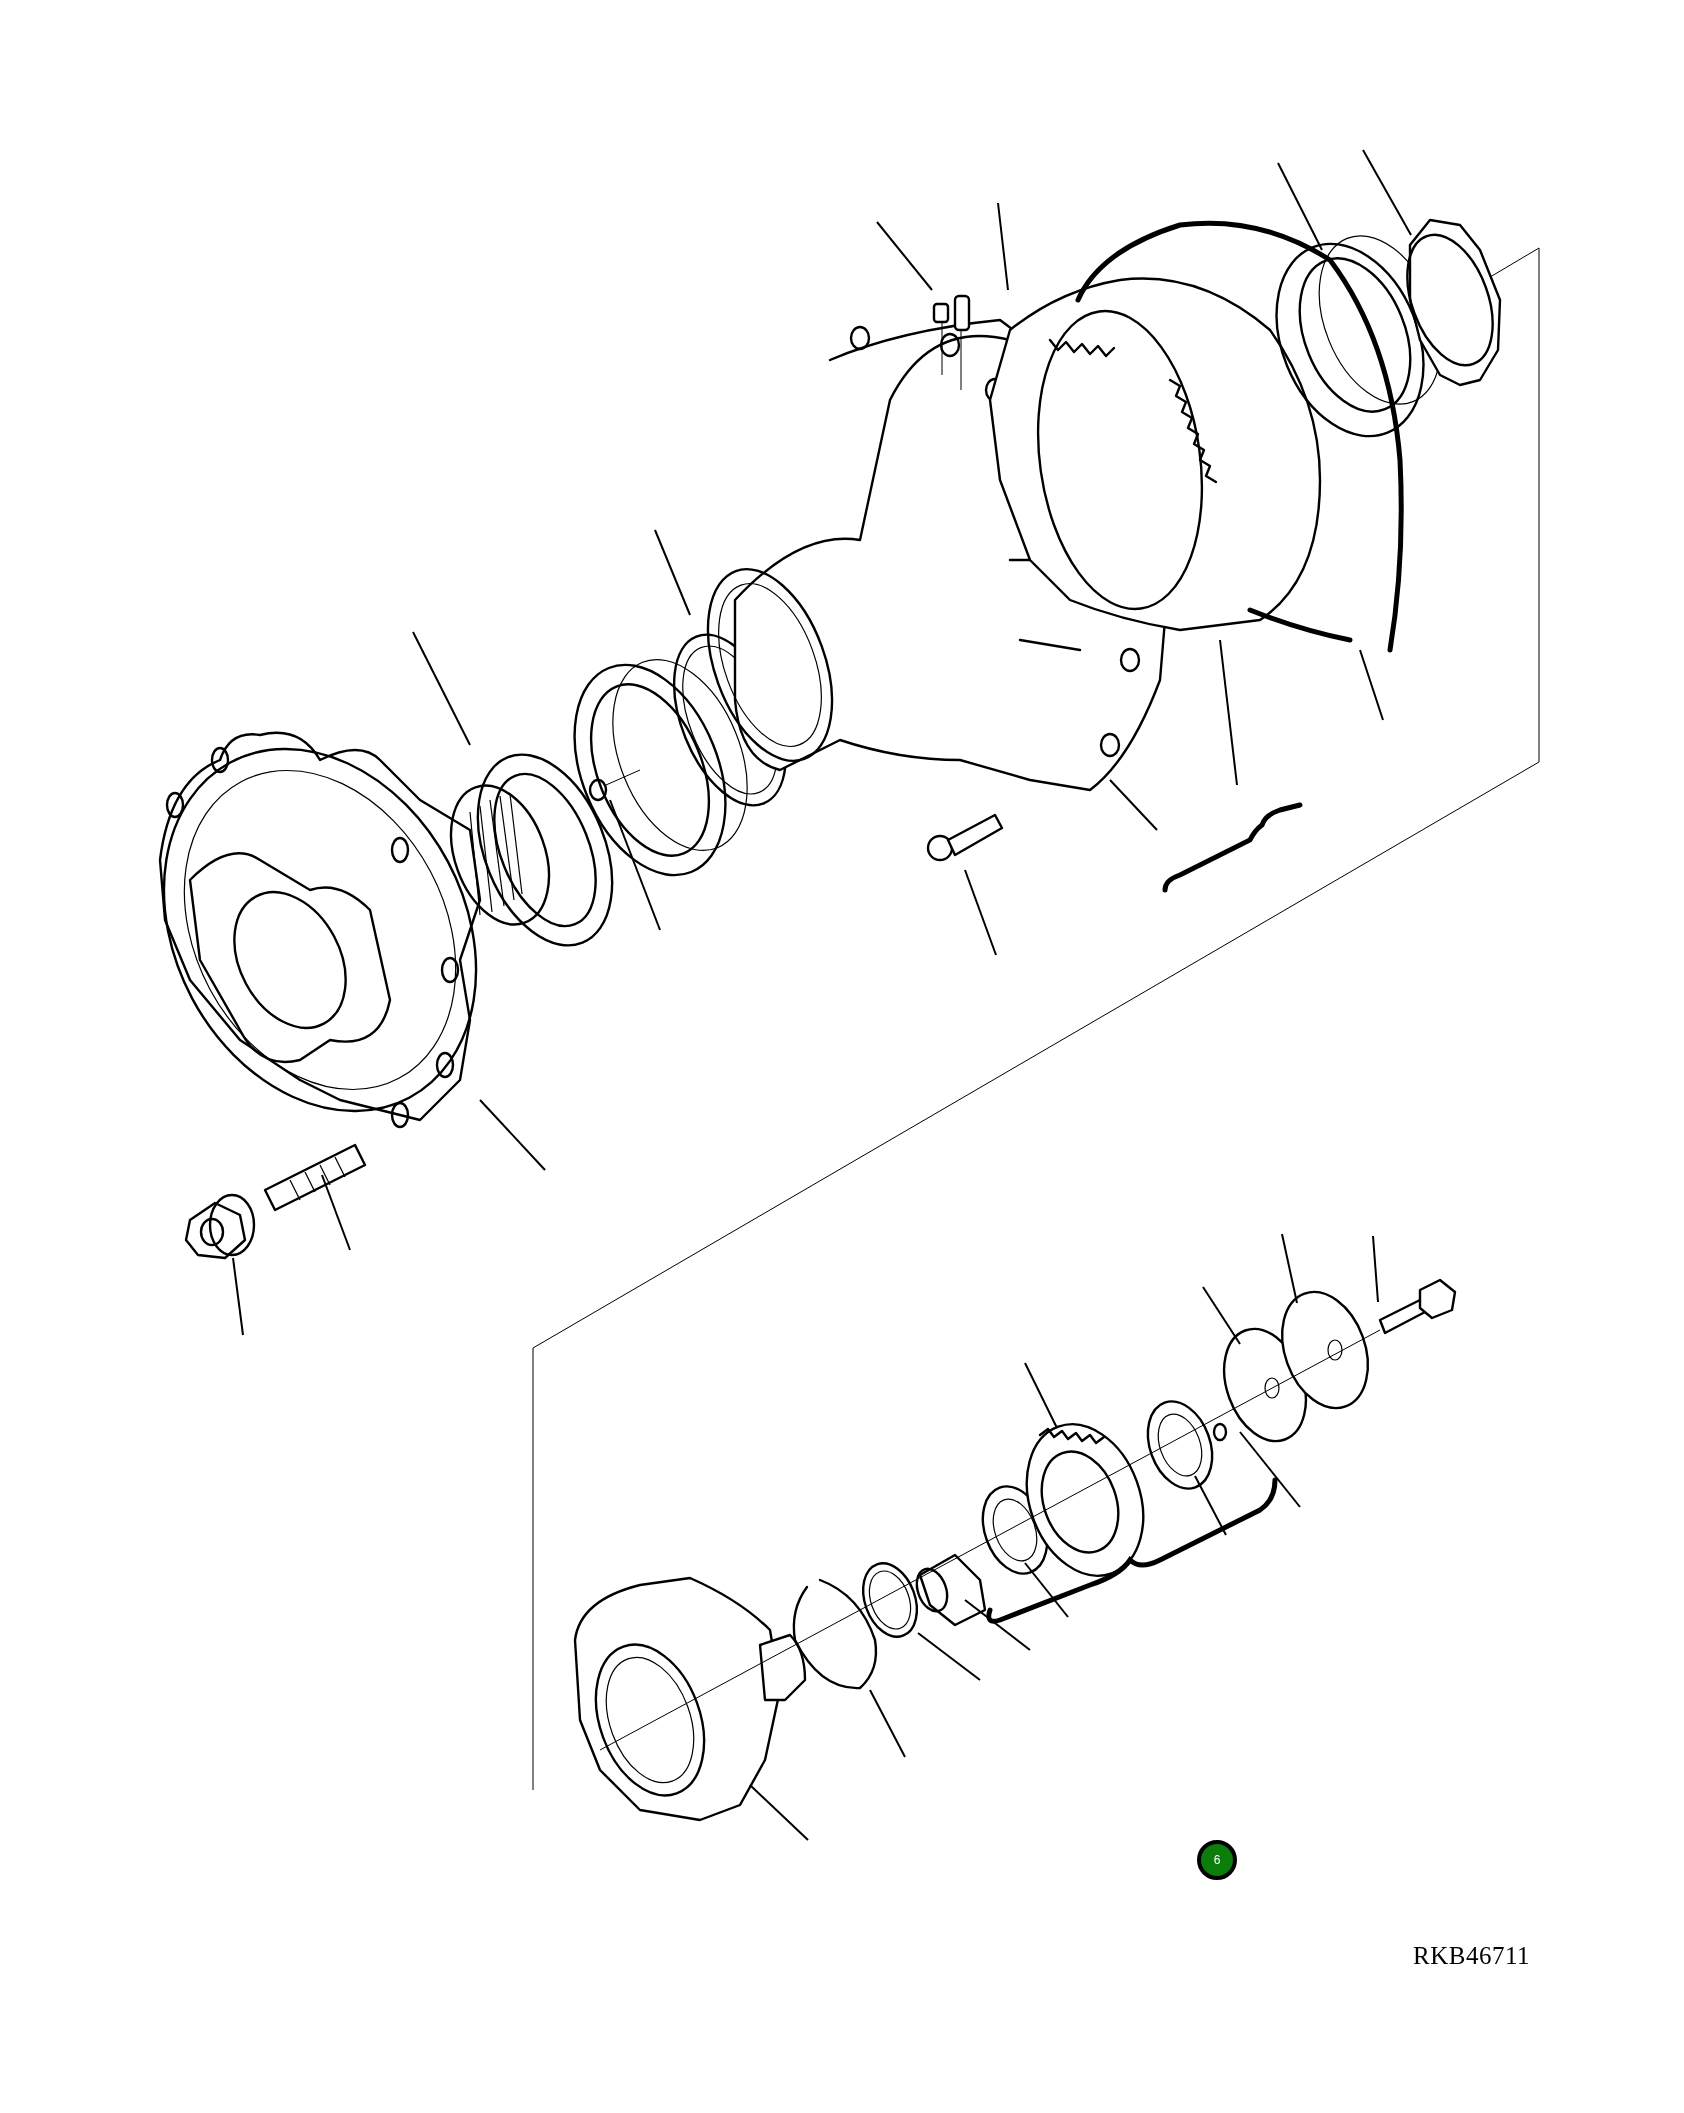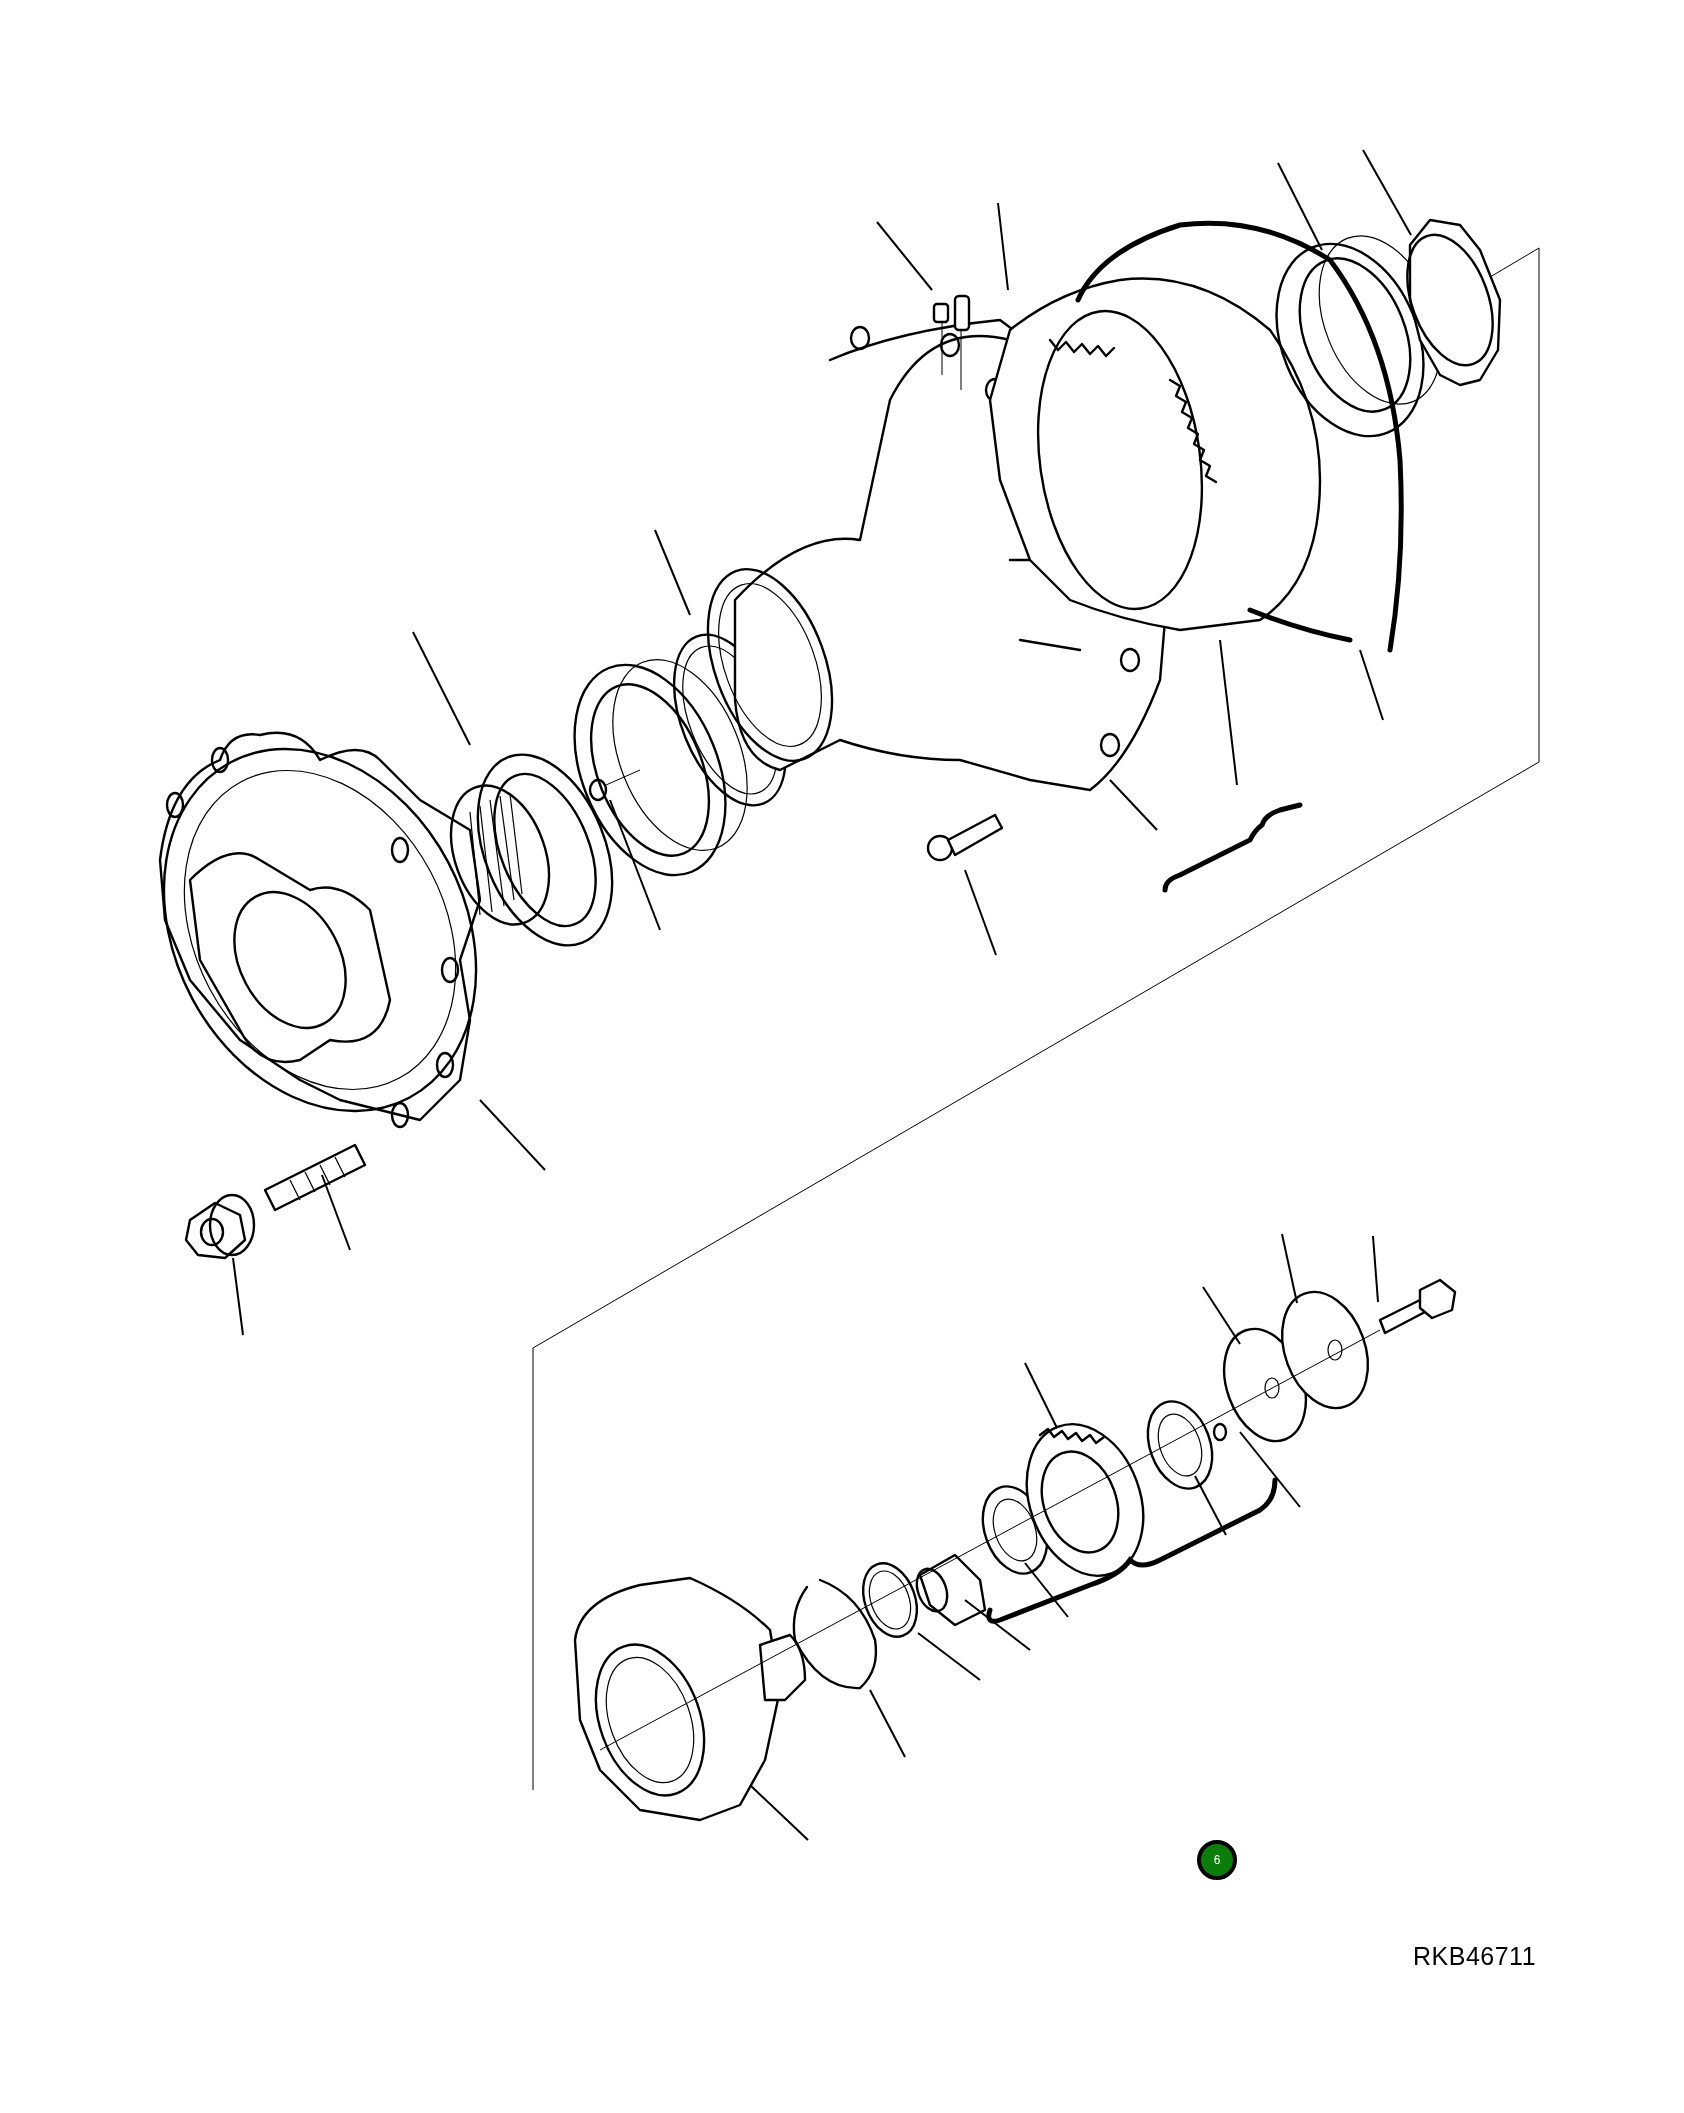--- a/index.html
+++ b/index.html
@@ -5,21 +5,21 @@
   html,body{margin:0;padding:0;background:#ffffff;}
   body{width:1684px;height:2113px;position:relative;overflow:hidden;font-family:"Liberation Sans",sans-serif;}
   #canvas{position:absolute;left:0;top:0;width:1684px;height:2113px;}
   .ln{fill:none;stroke:#000;stroke-width:2.4;stroke-linecap:round;stroke-linejoin:round;}
   .th{fill:none;stroke:#000;stroke-width:1.2;}
   .hv{fill:none;stroke:#000;stroke-width:5;stroke-linecap:round;}
   .ld{fill:none;stroke:#000;stroke-width:2;}
   .ax{fill:none;stroke:#000;stroke-width:1;}
   .wf{fill:#fff;stroke:#000;stroke-width:2.4;stroke-linejoin:round;}
   .badge{position:absolute;left:1197px;top:1840px;width:40px;height:40px;border-radius:50%;background:#0a7d0a;border:4px solid #000;box-sizing:border-box;color:#fff;font-size:12px;display:flex;align-items:center;justify-content:center;}
-  .ref{position:absolute;left:1413px;top:1942px;font-size:25px;color:#000;letter-spacing:0.5px;}
+  .ref{position:absolute;left:1413px;top:1942px;font-size:25px;color:#000;letter-spacing:0.5px;font-family:Liberation Serif, serif;}
 </style>
 </head>
 <body>
 
 <svg id="canvas" viewBox="0 0 1684 2113" xmlns="http://www.w3.org/2000/svg">
 
   <g>
     <polyline class="ax" points="1539,248 1539,762 533,1348 533,1790"></polyline>
     <polyline class="ax" points="1539,248 1480,283"></polyline>
   </g>

